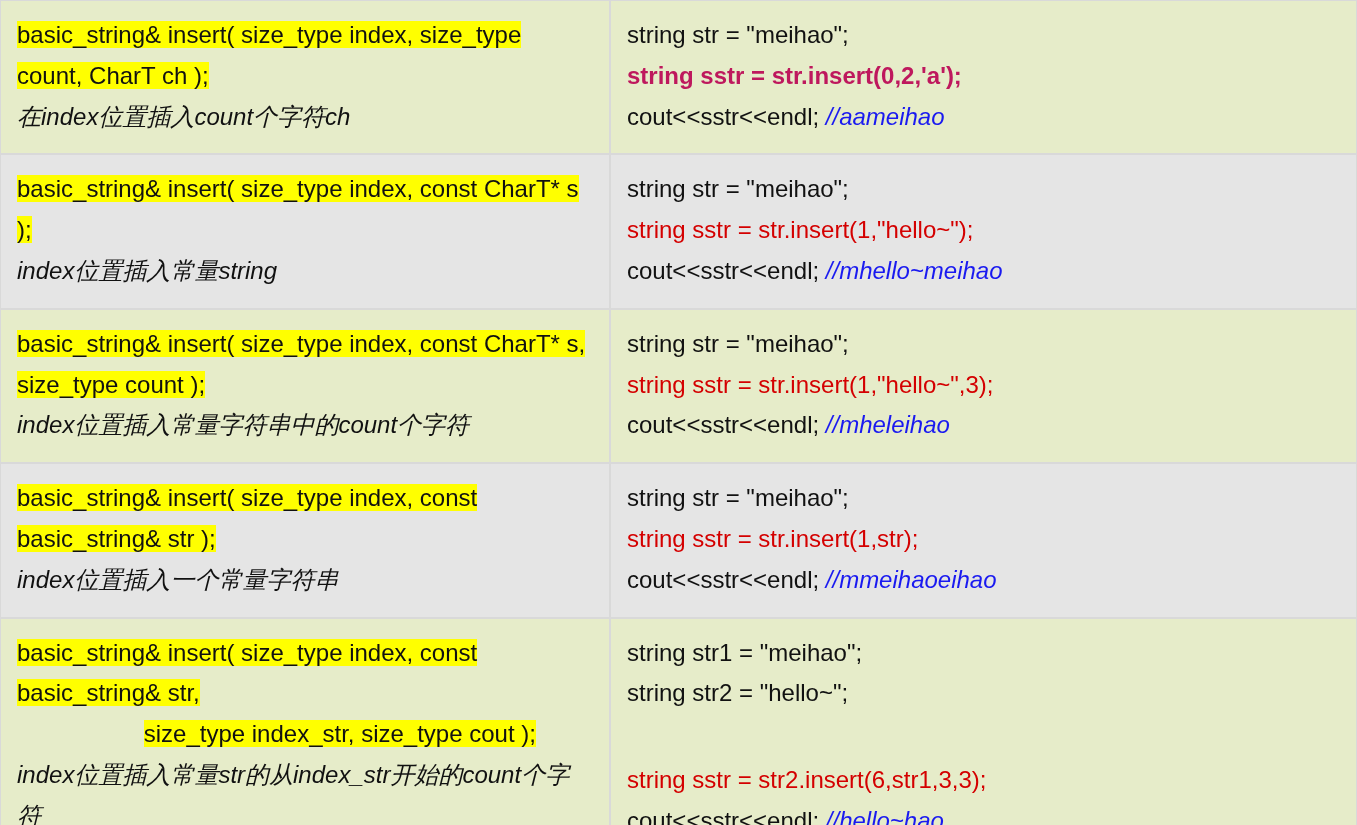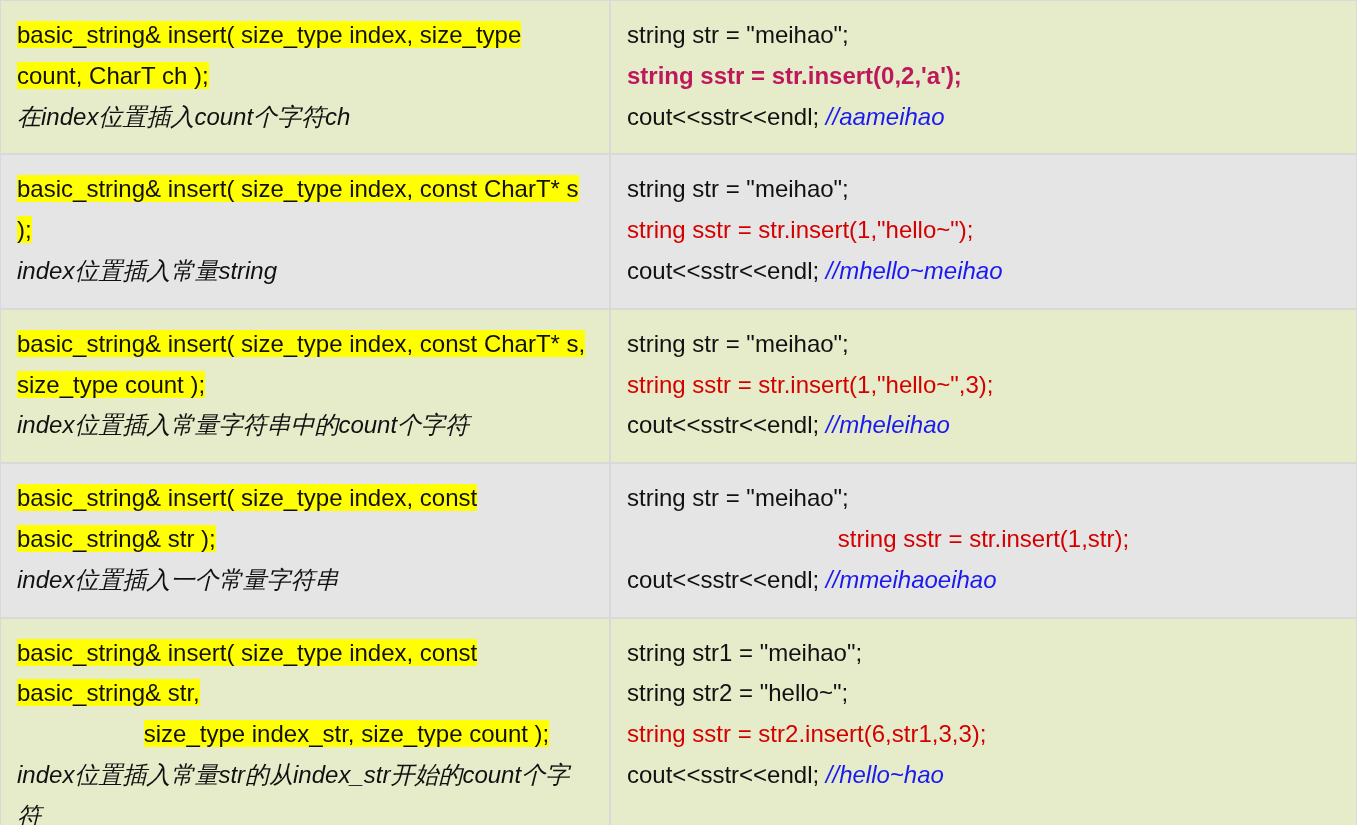--- a/index.html
+++ b/index.html
@@ -48,27 +48,27 @@
         <td>
           <span class="line">string str = "meihao";</span>
           <span class="line red" style="font-weight: 400; color: rgb(212, 0, 0);">string sstr = str.insert(1,"hello~",3);</span>
           <span class="line"><span>cout&lt;&lt;sstr&lt;&lt;endl;  </span><span class="comment">//mheleihao</span></span>
         </td>
       </tr>
       <tr class="even">
         <td class="col-left"><mark class="sig">basic_string&amp; insert( size_type index, const basic_string&amp; str );</mark><br><span class="desc">index位置插入一个常量字符串</span></td>
         <td>
           <span class="line">string str = "meihao";</span>
-          <span class="line red" style="font-weight: 400; color: rgb(212, 0, 0); text-align: center;">string sstr = str.insert(1,str);</span>
+          <span class="line red" style="font-weight: 400; color: rgb(212, 0, 0);">string sstr = str.insert(1,str);</span>
           <span class="line"><span>cout&lt;&lt;sstr&lt;&lt;endl;  </span><span class="comment">//mmeihaoeihao</span></span>
         </td>
       </tr>
       <tr class="odd">
-        <td class="col-left"><mark class="sig">basic_string&amp; insert( size_type index, const basic_string&amp; str,</mark><br><span class="pad-sig">                   </span><mark class="sig">size_type index_str, size_type count );</mark><br><span class="desc">index位置插入常量str的从index_str开始的count个字符</span></td>
+        <td class="col-left"><mark class="sig">basic_string&amp; insert( size_type index, const basic_string&amp; str,</mark><br><span class="pad-sig">                   </span><mark class="sig">size_type index_str, size_type cout );</mark><br><span class="desc">index位置插入常量str的从index_str开始的count个字符</span></td>
         <td>
           <span class="line">string str1 = "meihao";</span>
           <span class="line">string str2 = "hello~";</span>
-          <span class="line red" style="font-weight: 400; color: rgb(212, 0, 0);">string sstr = str2.insert(6,str1,3,3);</span>
+          <span class="line red" style="font-weight: 400; color: rgb(212, 0, 0); margin-top: 46px;">string sstr = str2.insert(6,str1,3,3);</span>
           <span class="line"><span>cout&lt;&lt;sstr&lt;&lt;endl;  </span><span class="comment">//hello~hao</span></span>
         </td>
       </tr>
     </tbody>
 </table>
 
 </body></html>

